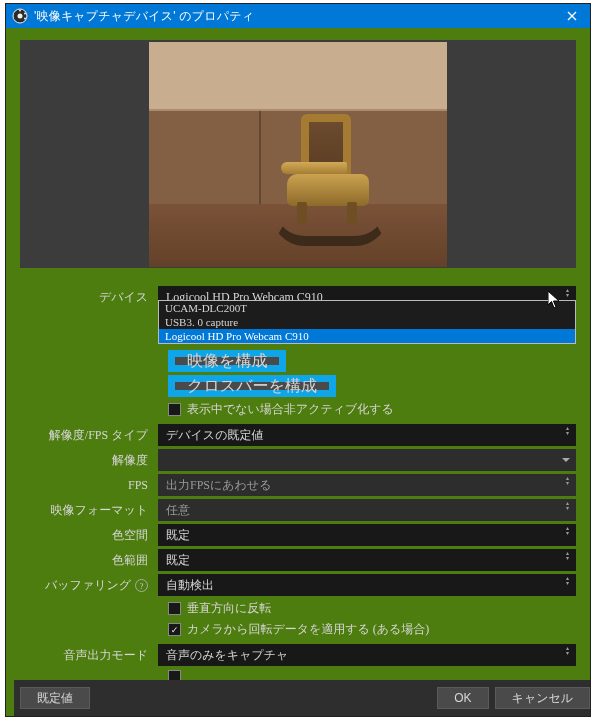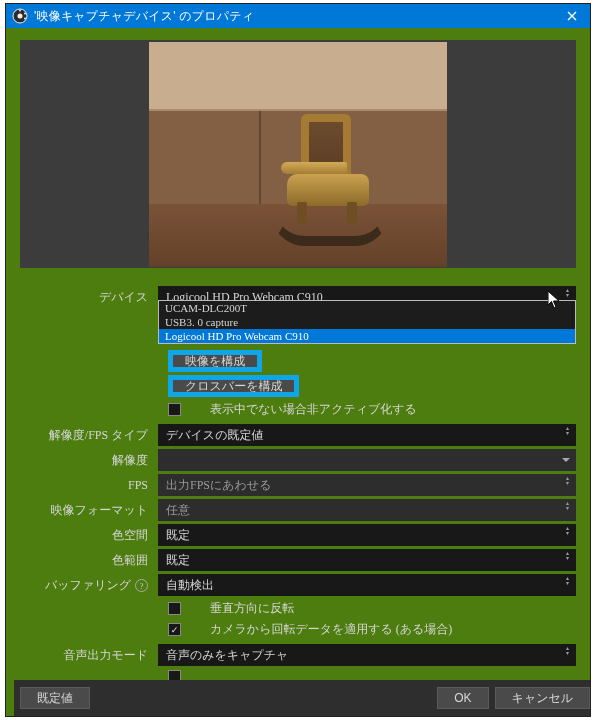--- a/index.html
+++ b/index.html
@@ -173,35 +173,34 @@
     border-right: 4px solid transparent;
     border-top: 4px solid #aaa;
   }
   .btn-inline {
     display: inline-flex;
     align-items: center; justify-content: center;
     height: 22px;
     padding: 0 12px;
     background: #4a4a4a;
     color: #d6d6d6;
-    font-size: 12px;
-    border: 5px solid #0ea5e9;
+    font-size: 16px;
+    border: 7px solid #0ea5e9;
     cursor: pointer;
   }
   .btn-row {
     padding-left: 148px;
     margin: 1px 0 3px 0;
     display: flex;
   }
   .btn-row.first { margin-top: -2px; padding-left:148px; }
   .check-row {
     padding-left: 148px;
     display: flex; align-items: center;
     margin: 4px 0 6px 0;
-    gap: 23px;
   }
   .checkbox {
     width: 13px; height: 13px;
     border: 1px solid #888;
     background: #181818;
     display: inline-flex;
     align-items: center; justify-content: center;
     margin-right: 6px;
     color: #e8e8e8;
     font-size: 9px;

